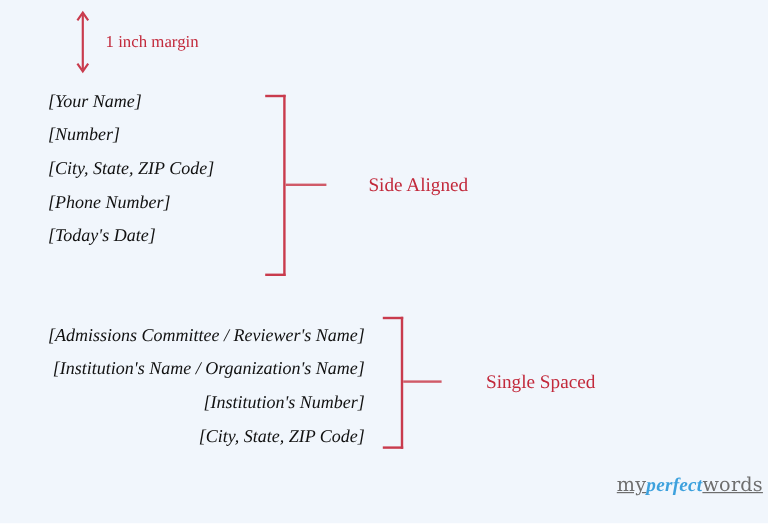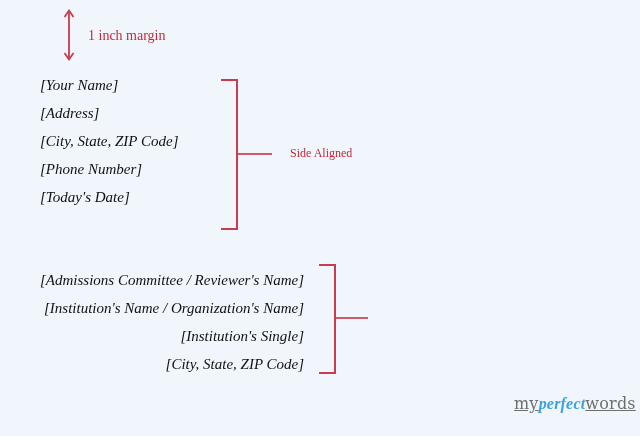--- a/index.html
+++ b/index.html
@@ -74,23 +74,24 @@
   }
   .connector-recipient {
     left: 336px;
     top: 317px;
     width: 32px;
   }
 
   
   .annotation-label {
     position: absolute;
-    font-size: 12px;
+    font-size: 16px;
     color: #c2293b;
     white-space: nowrap;
+    margin-left: 17px;
   }
   .label-side-aligned { left: 290px; top: 146px; }
   .label-single-spaced { left: 388px; top: 310px; }
 
   
   .logo {
     position: absolute;
     left: 514px;
     top: 394px;
     font-size: 16px;
@@ -116,37 +117,38 @@
 
   <svg class="margin-arrow" width="16" height="54" viewBox="0 0 16 54">
     <line x1="8" y1="4" x2="8" y2="50" stroke="#c93b4d" stroke-width="1.8"></line>
     <polyline points="3.5,9 8,2.5 12.5,9" fill="none" stroke="#c93b4d" stroke-width="1.8"></polyline>
     <polyline points="3.5,45 8,51.5 12.5,45" fill="none" stroke="#c93b4d" stroke-width="1.8"></polyline>
   </svg>
   <div class="margin-label">1 inch margin</div>
 
   <div class="doc-block sender-block">
       <div class="doc-line">[Your Name]</div>
-      <div class="doc-line">[Address]</div>
+      <div class="doc-line">[Number]</div>
       <div class="doc-line">[City, State, ZIP Code]</div>
       <div class="doc-line">[Phone Number]</div>
       <div class="doc-line">[Today's Date]</div>
     </div>
 
   <div class="bracket bracket-sender"></div>
   <div class="connector connector-sender"></div>
   <div class="annotation-label label-side-aligned">Side Aligned</div>
 
   <div class="doc-block recipient-block">
       <div class="doc-line">[Admissions Committee / Reviewer's Name]</div>
       <div class="doc-line">[Institution's Name / Organization's Name]</div>
-      <div class="doc-line">[Institution's Single]</div>
+      <div class="doc-line">[Institution's Number]</div>
       <div class="doc-line">[City, State, ZIP Code]</div>
     </div>
 
   <div class="bracket bracket-recipient"></div>
   <div class="connector connector-recipient"></div>
+  <div class="annotation-label label-single-spaced">Single Spaced</div>
 
   <div class="logo">
     <span class="logo-plain">my</span><span class="logo-accent">perfect</span><span class="logo-plain">words</span>
   </div>
 
 </div>
 
 </body></html>

